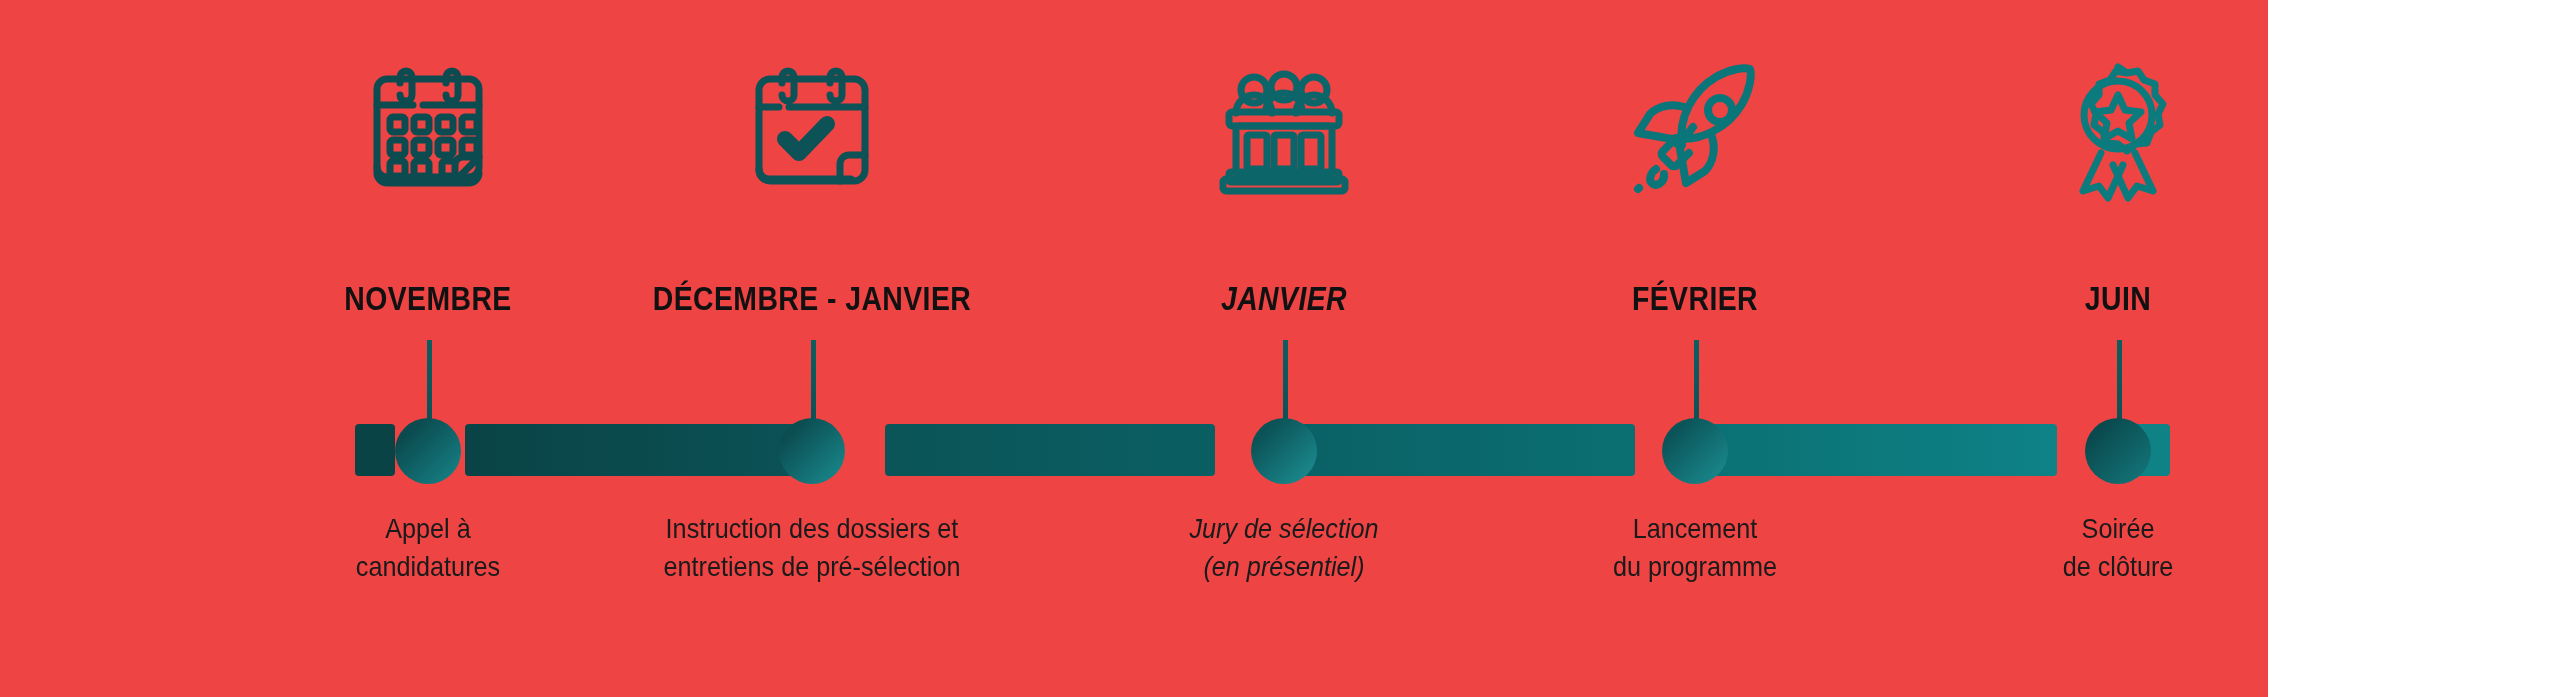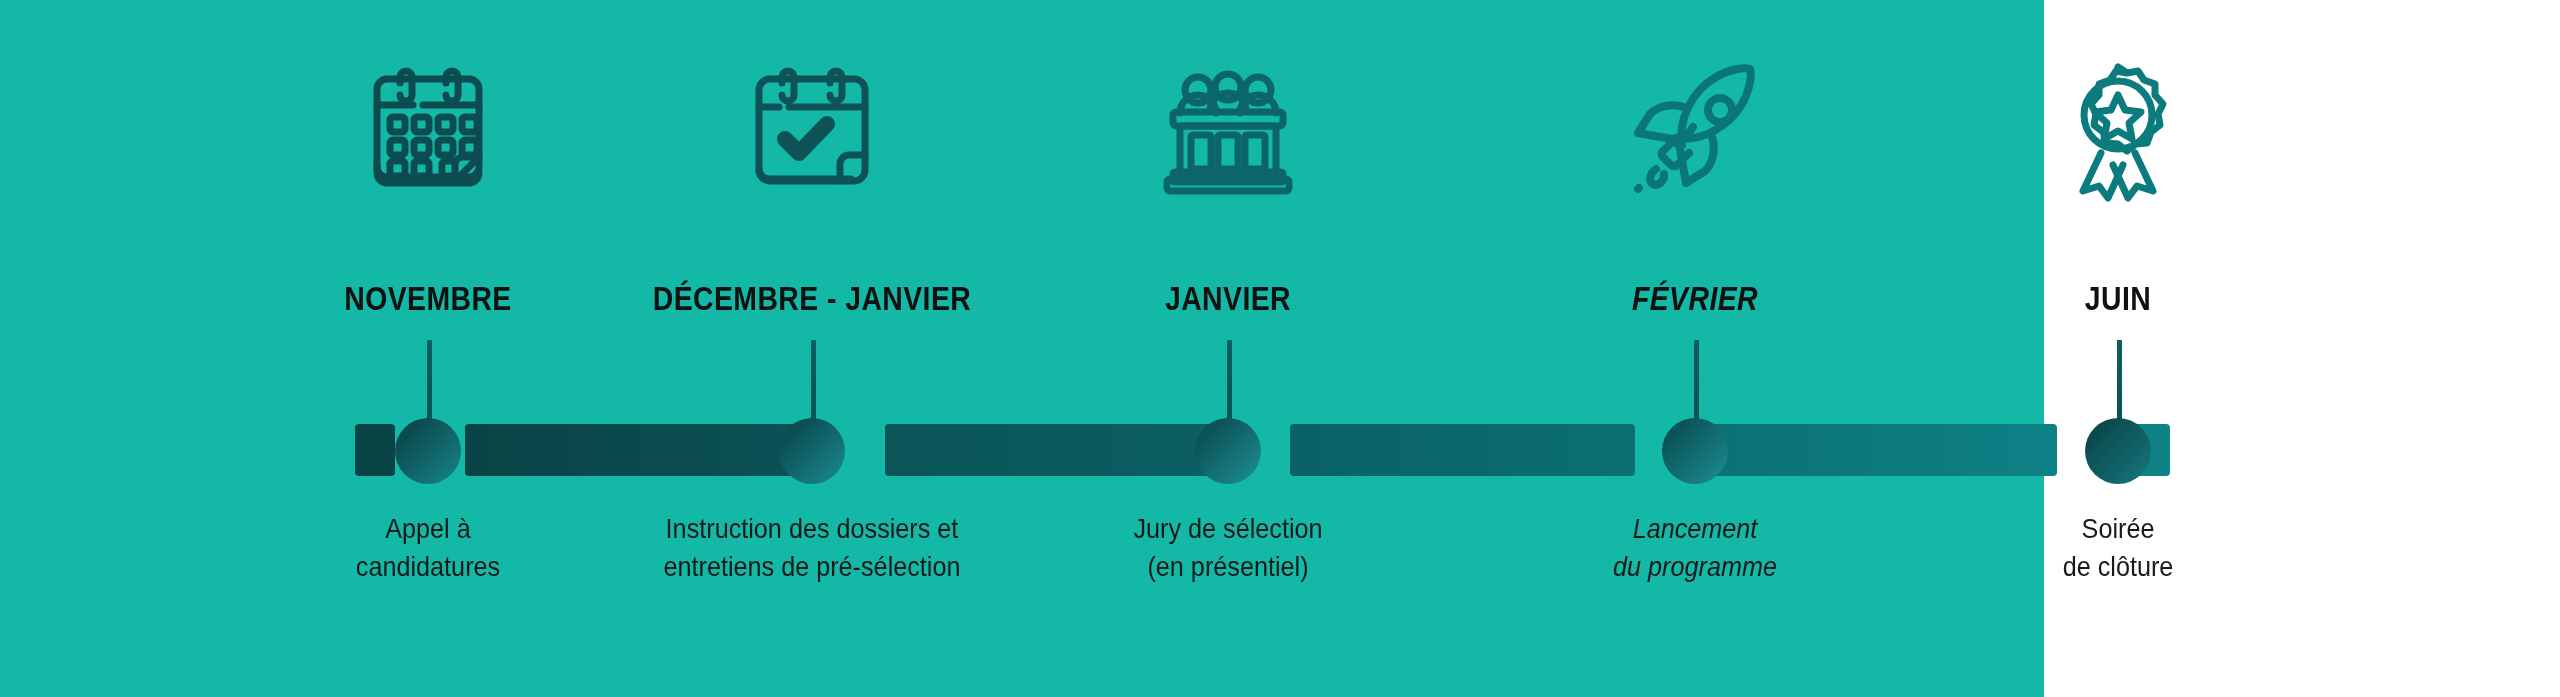--- a/index.html
+++ b/index.html
@@ -9,23 +9,23 @@
   }
   body {
     width: 2560px;
     height: 697px;
     font-family: "Liberation Sans", sans-serif;
     overflow: hidden;
   }
 
   .timeline {
     position: relative;
-    width: 2044px;
+    width: 2268px;
     height: 697px;
-    background: #14b8a6;
+    background: #ef4444;
   }
 
   
   .bar-band {
     position: absolute;
     left: 0;
     top: 424px;
     width: 2560px;
     height: 52px;
   }
@@ -164,21 +164,21 @@
             </g>
             <path d="M48 86 l14 14 l28 -29" fill="none" stroke="#0c5256" stroke-width="16" stroke-linecap="round" stroke-linejoin="round"></path>
           </svg>
         </div>
         <div class="month">DÉCEMBRE - JANVIER</div>
         <div class="stem"></div>
         <div class="dot" style="background: linear-gradient(135deg, rgb(11, 77, 81) 20%, rgb(26, 141, 145) 100%);"></div>
         <div class="desc">Instruction des dossiers et
 entretiens de pré-sélection</div>
       </div>
-      <div class="step" style="left: 1228px;">
+      <div class="step" style="left: 1284px; font-style: italic;">
         <div class="icon-wrap">
           <svg width="150" height="150" viewBox="0 0 150 150">
             <g fill="none" stroke="#0b6569" stroke-width="7" stroke-linecap="round" stroke-linejoin="round">
               <circle cx="45" cy="37" r="13"></circle>
               <circle cx="75" cy="34" r="13"></circle>
               <circle cx="105" cy="37" r="13"></circle>
               <path d="M27 60 a18 18 0 0 1 36 0"></path>
               <path d="M57 58 a18 18 0 0 1 36 0"></path>
               <path d="M87 60 a18 18 0 0 1 36 0"></path>
               <rect x="20" y="59" width="110" height="14" rx="3"></rect>
@@ -190,21 +190,21 @@
               <rect x="14" y="126" width="122" height="12" rx="3"></rect>
             </g>
           </svg>
         </div>
         <div class="month">JANVIER</div>
         <div class="stem"></div>
         <div class="dot" style="background: linear-gradient(135deg, rgb(11, 82, 86) 20%, rgb(29, 146, 150) 100%);"></div>
         <div class="desc">Jury de sélection
 (en présentiel)</div>
       </div>
-      <div class="step" style="left: 1695px; font-style: italic;">
+      <div class="step" style="left: 1695px;">
         <div class="icon-wrap">
           <svg width="150" height="150" viewBox="0 0 150 150">
             <g fill="none" stroke="#0b7679" stroke-width="8" stroke-linecap="round" stroke-linejoin="round">
               <path d="M62 92 C58 66 72 38 96 24 C110 16 124 14 130 16 C132 22 130 37 122 51 C108 75 80 89 56 85"></path>
               <path d="M64 54 C52 50 38 53 30 61 L18 80 L52 86"></path>
               <path d="M92 84 C96 96 93 110 85 118 L66 130 L60 96"></path>
               <circle cx="100" cy="57" r="12"></circle>
               <path d="M55 86 l-12 12 a4 4 0 0 0 0 6 l8 8 a4 4 0 0 0 6 0 l12 -12"></path>
               <path d="M57 91 l14 -14"></path>
               <path d="M72 75 l1 -1"></path>

